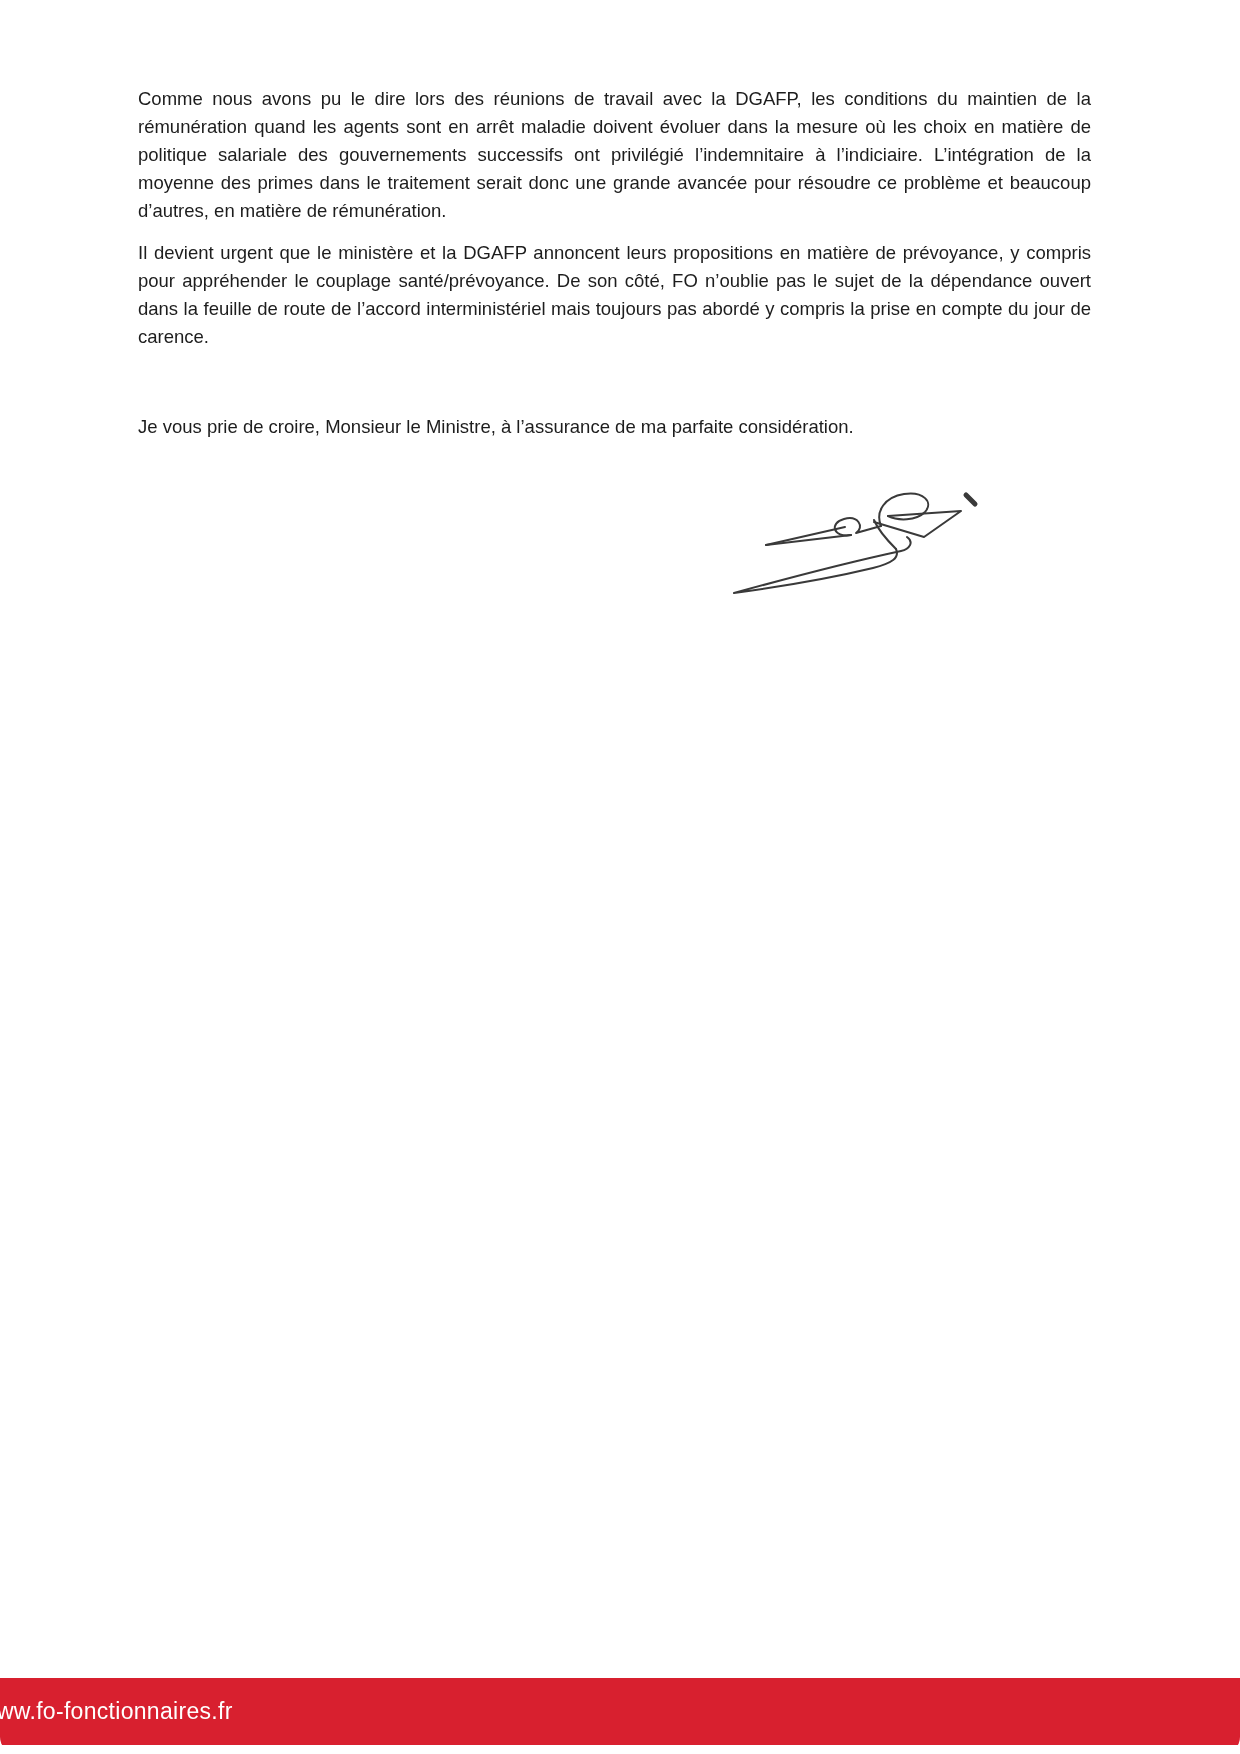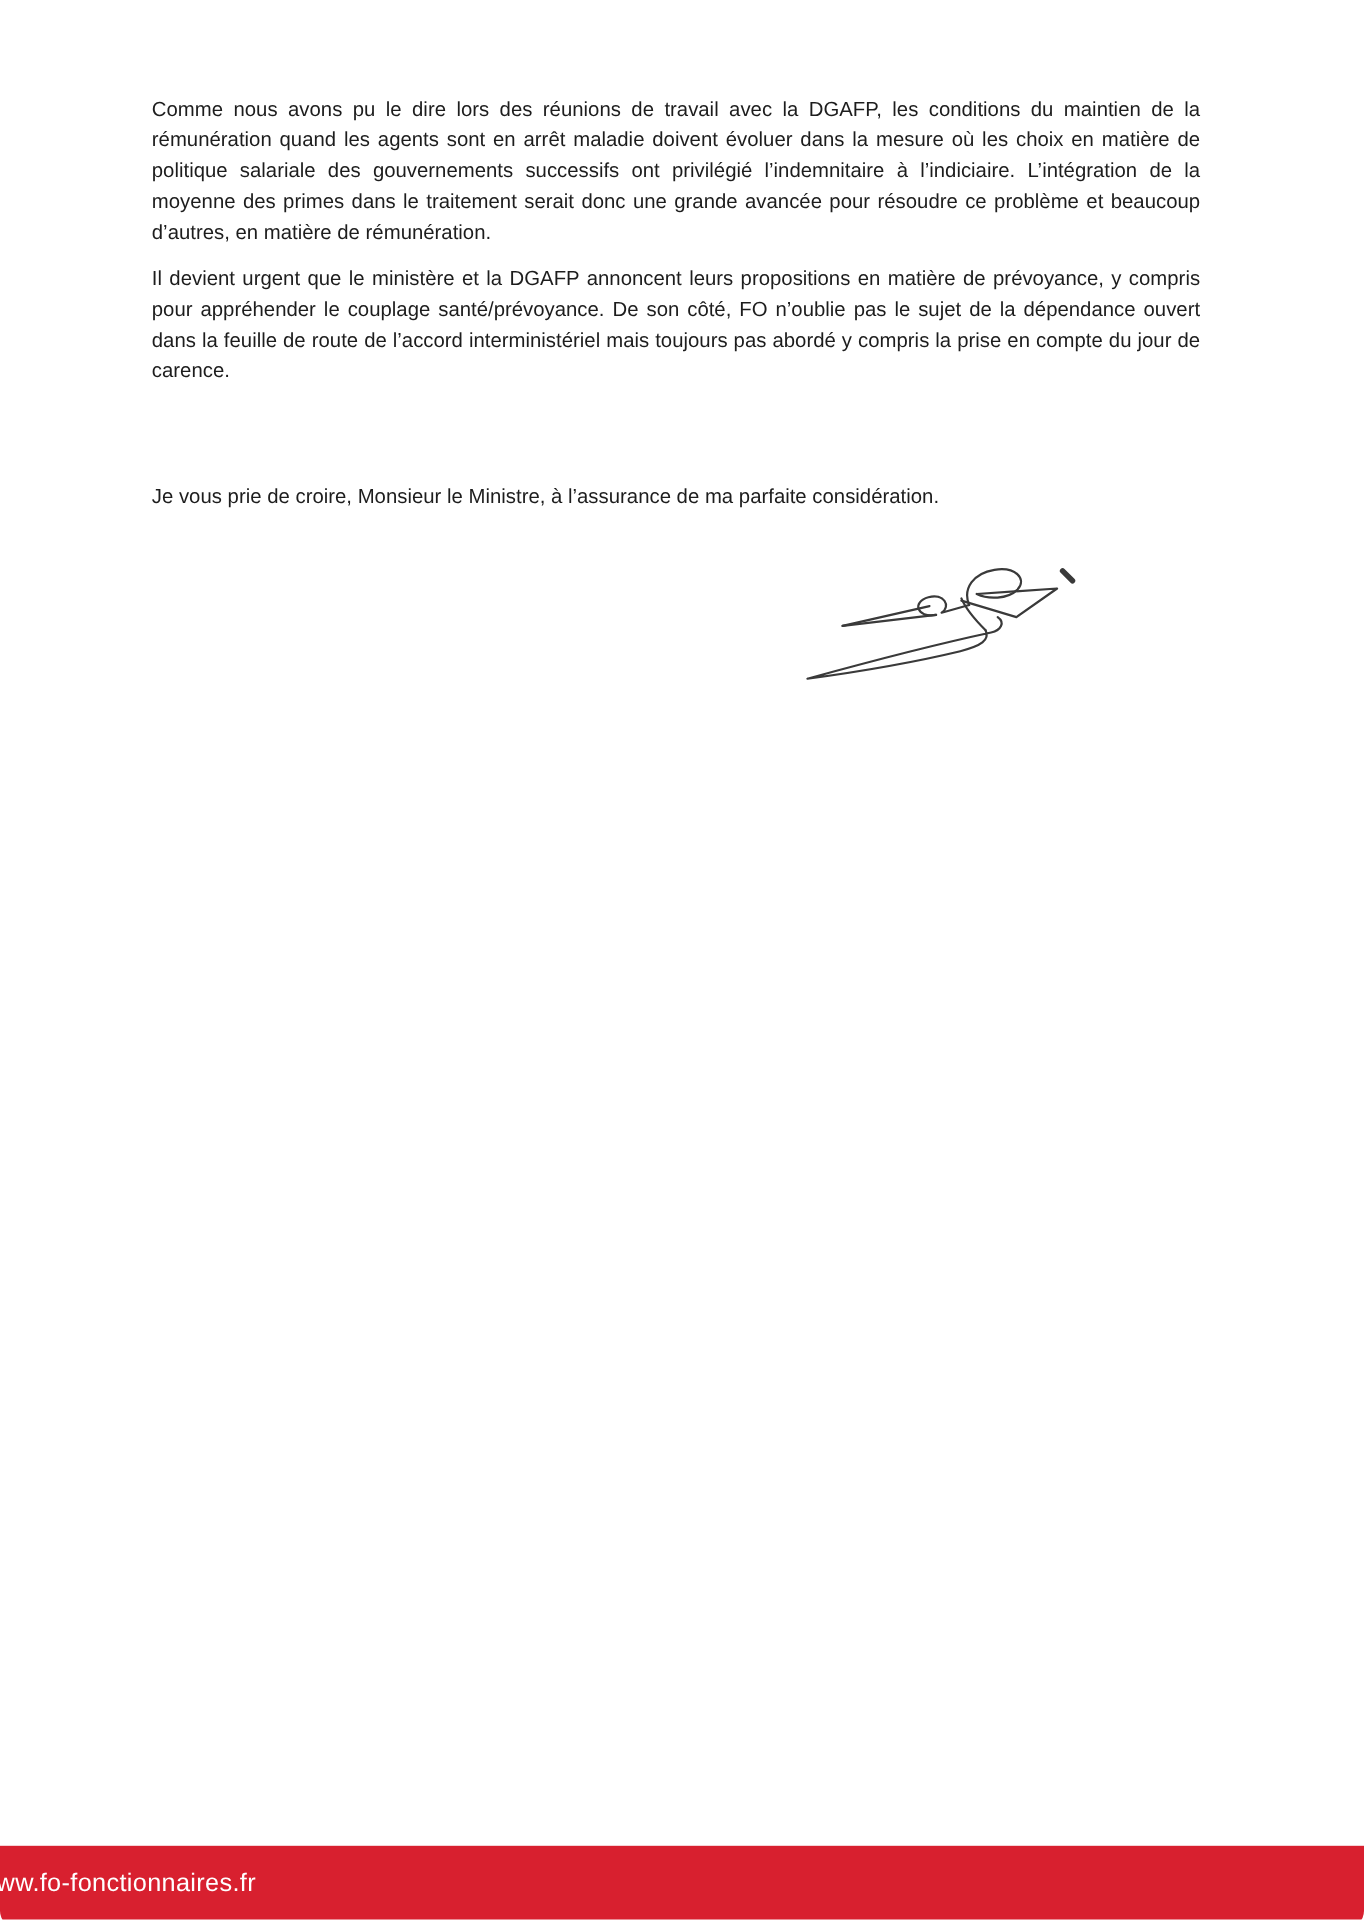--- a/index.html
+++ b/index.html
@@ -27,21 +27,21 @@
     margin: 0 0 14px 0;
     font-size: 18.5px;
     line-height: 28px;
     text-align: justify;
     color: #1d1d1d;
   }
   .content p.first {
     margin-top: 85px;
   }
   .content p.closing {
-    margin: 86px 0 0 0;
+    margin: 62px 0 0 0;
     font-size: 18.5px;
     line-height: 28px;
     text-align: left;
   }
   .sig-block {
     position: relative;
     margin-top: 42px;
     height: 260px;
   }
   .signature-svg {

